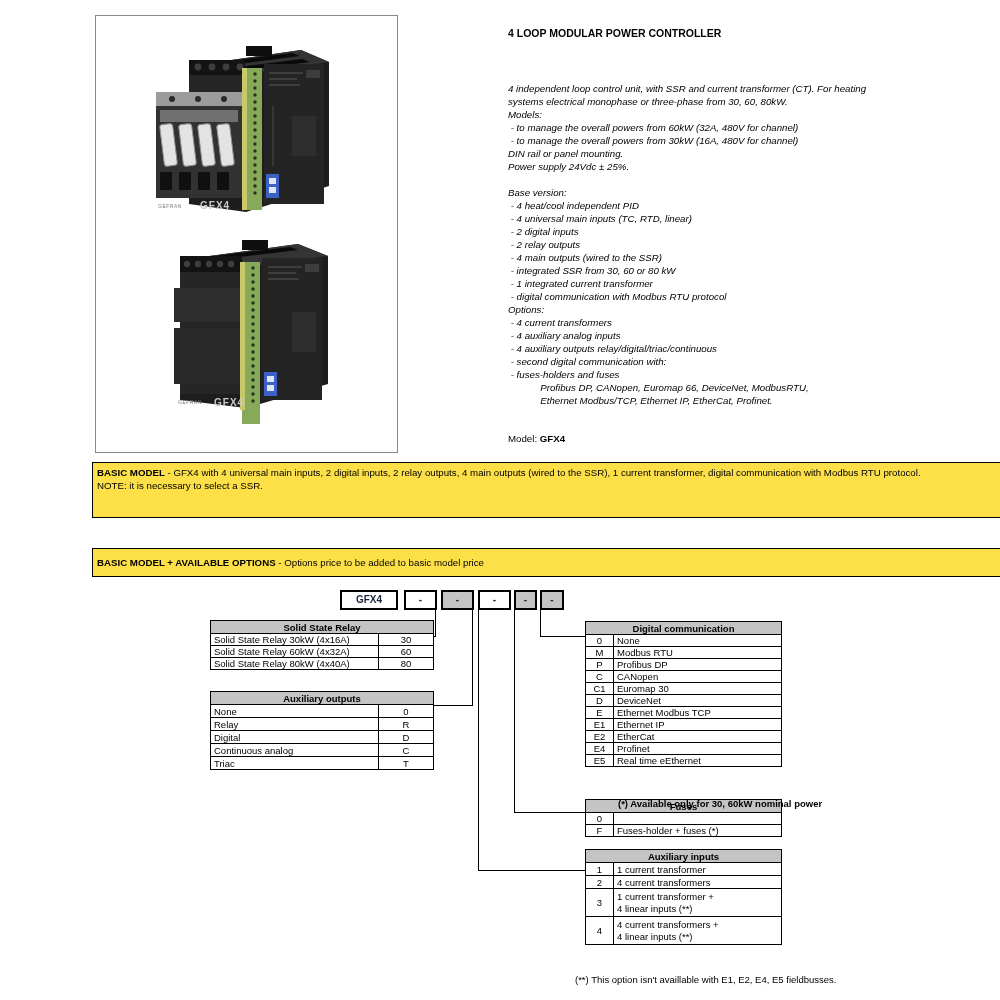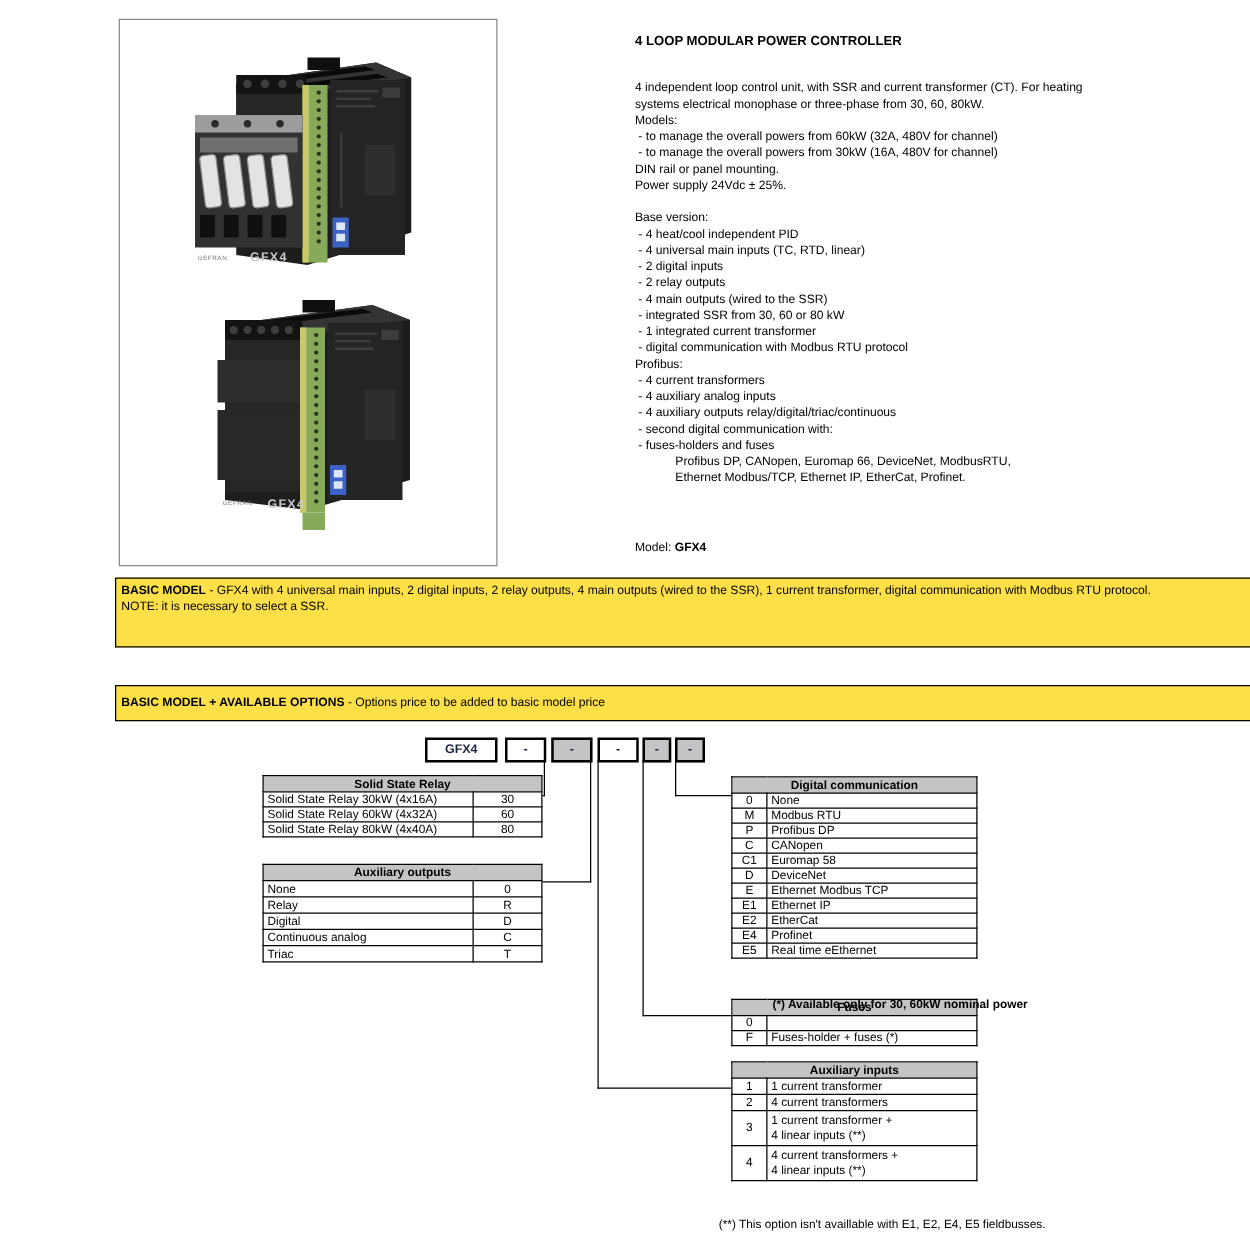--- a/index.html
+++ b/index.html
@@ -11,21 +11,21 @@
   
   .image-frame {
     position:absolute; left:95px; top:15px; width:303px; height:438px;
     border:1px solid #8a8a8a; background:#fff;
   }
   
   .doc-title {
     position:absolute; left:508px; top:27px; font-size:10.5px; font-weight:bold;
     white-space:pre;
   }
-  .description { position:absolute; left:508px; top:64px; width:430px; }
+  .description { position:absolute; left:508px; top:82px; width:430px;font-style:italic; }
   .dline { height:13px; line-height:13px; font-size:9.7px; white-space:pre; }
   .model-line { position:absolute; left:508px; top:433px; font-size:9.7px; }
   .model-line .b { font-weight:bold; }
   
   .banner {
     position:absolute; left:92px; width:973px; border:1px solid #000;
     font-size:9.7px; line-height:13px; padding:3px 4px; background:#fde047;
   }
   .banner .b { font-weight:bold; }
   .banner-basic { top:462px; height:56px; }
@@ -204,21 +204,21 @@
     <div class="dline"></div>
     <div class="dline">Base version:</div>
     <div class="dline"> - 4 heat/cool independent PID</div>
     <div class="dline"> - 4 universal main inputs (TC, RTD, linear)</div>
     <div class="dline"> - 2 digital inputs</div>
     <div class="dline"> - 2 relay outputs</div>
     <div class="dline"> - 4 main outputs (wired to the SSR)</div>
     <div class="dline"> - integrated SSR from 30, 60 or 80 kW</div>
     <div class="dline"> - 1 integrated current transformer</div>
     <div class="dline"> - digital communication with Modbus RTU protocol</div>
-    <div class="dline">Profibus:</div>
+    <div class="dline">Options:</div>
     <div class="dline"> - 4 current transformers</div>
     <div class="dline"> - 4 auxiliary analog inputs</div>
     <div class="dline"> - 4 auxiliary outputs relay/digital/triac/continuous</div>
     <div class="dline"> - second digital communication with:</div>
     <div class="dline"> - fuses-holders and fuses</div>
     <div class="dline">            Profibus DP, CANopen, Euromap 66, DeviceNet, ModbusRTU,</div>
     <div class="dline">            Ethernet Modbus/TCP, Ethernet IP, EtherCat, Profinet.</div>
   </div>
   <div class="model-line"><span>Model: </span><span class="b">GFX4</span></div>
 
@@ -325,21 +325,21 @@
     <tr>
           <td class="code">P</td>
           <td>Profibus DP</td>
         </tr>
     <tr>
           <td class="code">C</td>
           <td>CANopen</td>
         </tr>
     <tr>
           <td class="code">C1</td>
-          <td>Euromap 58</td>
+          <td>Euromap 30</td>
         </tr>
     <tr>
           <td class="code">D</td>
           <td>DeviceNet</td>
         </tr>
     <tr>
           <td class="code">E</td>
           <td>Ethernet Modbus TCP</td>
         </tr>
     <tr>

